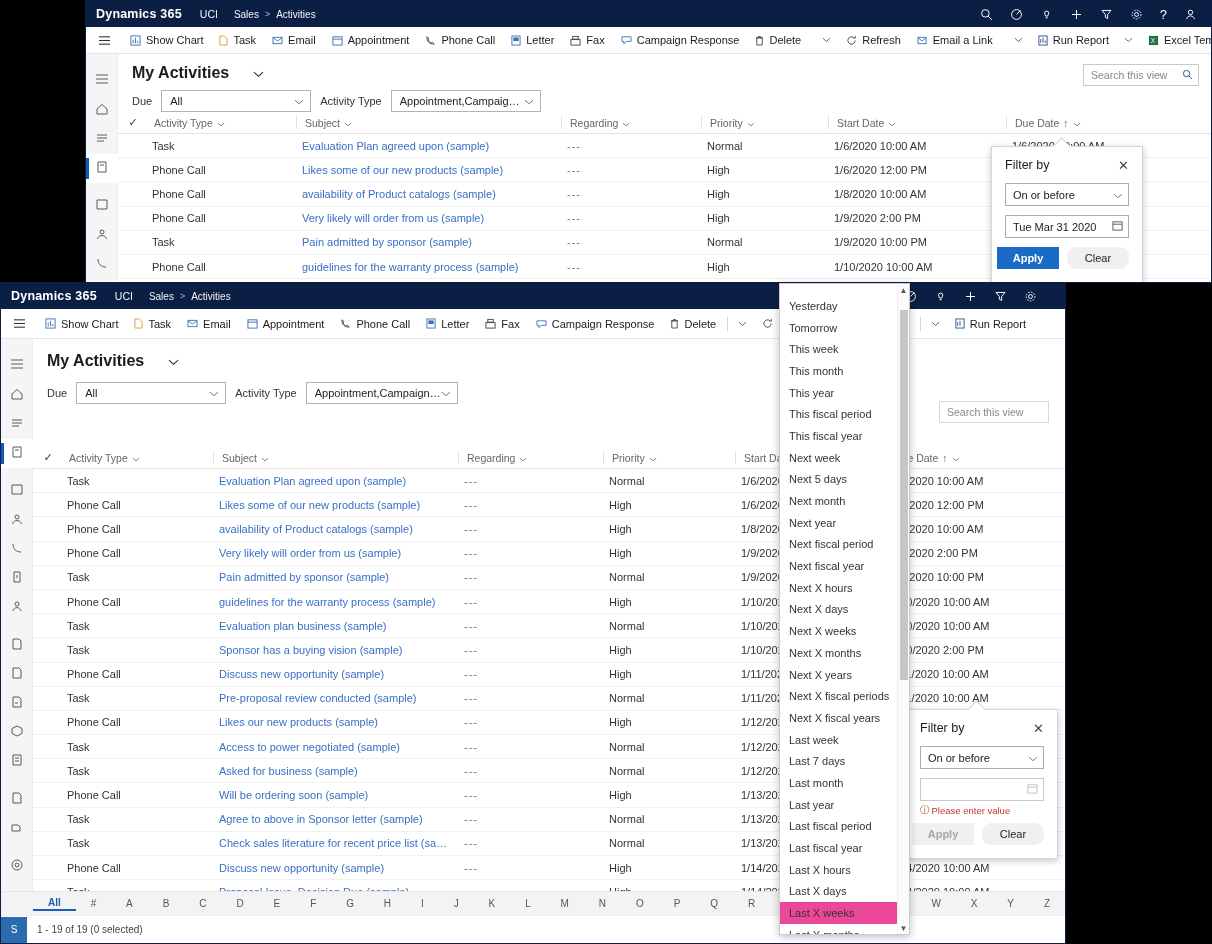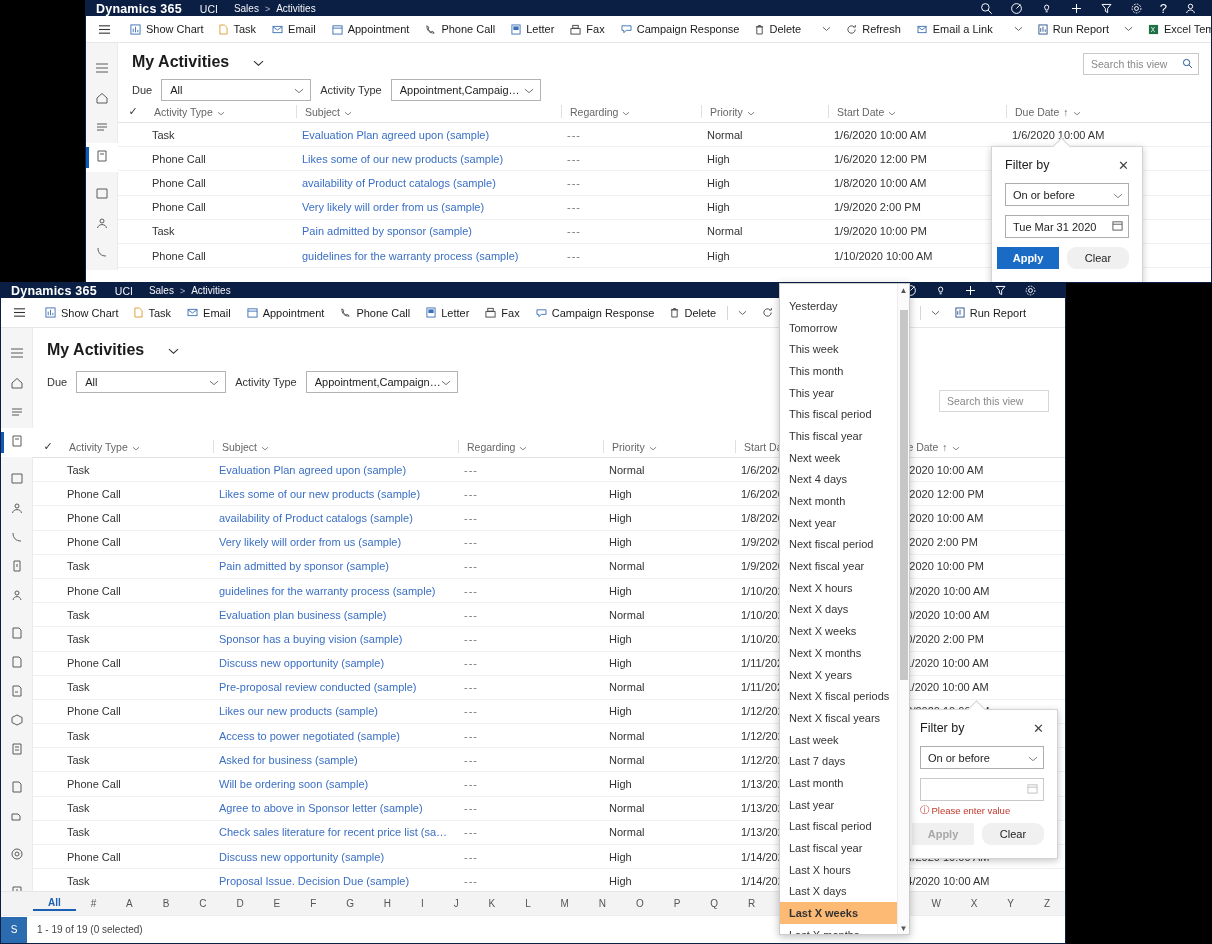--- a/index.html
+++ b/index.html
@@ -9,21 +9,21 @@
     background: #000;
     font-family: "Liberation Sans", sans-serif;
     overflow: hidden;
   }
   .stage { position: relative; width: 1212px; height: 944px; background: #000; }
 
   
   .window { position: absolute; background: #fff; overflow: hidden; }
   .topbar {
     background: #0b1f45; color: #fff; display: flex; align-items: center;
-    height: 15px; padding: 0 10px; font-size: 11.5px; white-space: nowrap;
+    height: 26px; padding: 0 10px; font-size: 11.5px; white-space: nowrap;
   }
   .topbar .brand { font-weight: bold; font-size: 12.5px; letter-spacing: .2px; }
   .topbar .uci { margin-left: 18px; font-size: 10.5px; opacity: .95; }
   .topbar .crumbs { margin-left: 16px; font-size: 10px; opacity: .95; display:flex; align-items:center; gap:6px;}
   .topbar .crumbs .sep { opacity:.7; font-size:9px; }
   .topbar .spacer { flex: 1 1 auto; }
   .topbar .icons { display: flex; align-items: center; gap: 17px; padding-right: 4px; }
   .topbar .icons svg { display:block; }
 
   
@@ -106,21 +106,21 @@
   .btn.primary.disabled { background:#f0f0f0; color:#a7a7a7; font-weight:bold; }
   .btn.sec { background:#f0f0f0; color:#222;border-radius:9px; }
 
   
   .ddlist {
     position:absolute; background:#fff; border:1px solid #ccc;
     box-shadow: 0 2px 8px rgba(0,0,0,.25); overflow:hidden;
   }
   .ddinner { position:absolute; left:0; right:12px; top:0; }
   .dditem { height: 21.7px; display:flex; align-items:center; padding-left: 9px; font-size: 11px; color:#333; }
-  .dditem.hl { background:#fdba74;font-weight:bold; }
+  .dditem.hl { background:#ec4899; }
   .ddscroll { position:absolute; right:0; top:0; bottom:0; width:12px; background:#fbfbfb; border-left:1px solid #ededed;}
   .ddscroll .thumb { position:absolute; left:2px; width:8px; background:#c6c6c6; }
   .ddscroll .ar { position:absolute; left:0; right:0; height:12px; display:flex; align-items:center; justify-content:center; color:#555; font-size:8px; }
 
   
   .alphabar {
     position:absolute; left:0; right:0; height: 24px; background:#f3f3f3;
     border-top:1px solid #e6e6e6; display:flex; align-items:center; font-size: 10px; color:#555;
   }
   .alphabar .a { flex:1 1 auto; text-align:center; }
@@ -1164,21 +1164,21 @@
         <div class="dditem">
           <span>This fiscal period</span>
         </div>
         <div class="dditem">
           <span>This fiscal year</span>
         </div>
         <div class="dditem">
           <span>Next week</span>
         </div>
         <div class="dditem">
-          <span>Next 4 days</span>
+          <span>Next 5 days</span>
         </div>
         <div class="dditem">
           <span>Next month</span>
         </div>
         <div class="dditem">
           <span>Next year</span>
         </div>
         <div class="dditem">
           <span>Next fiscal period</span>
         </div>

